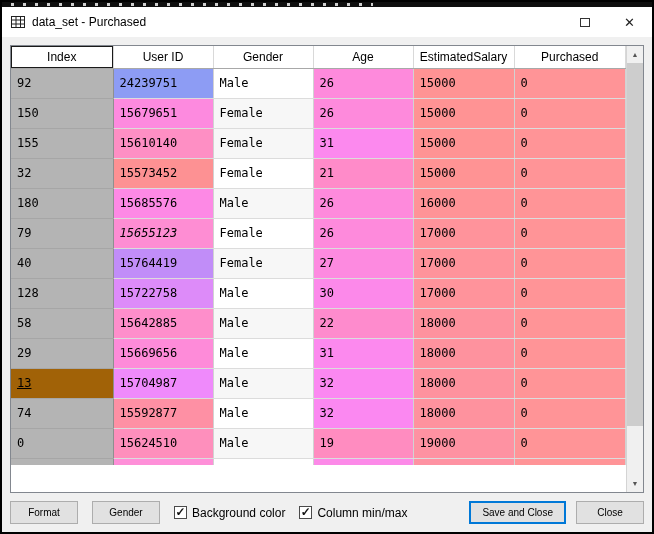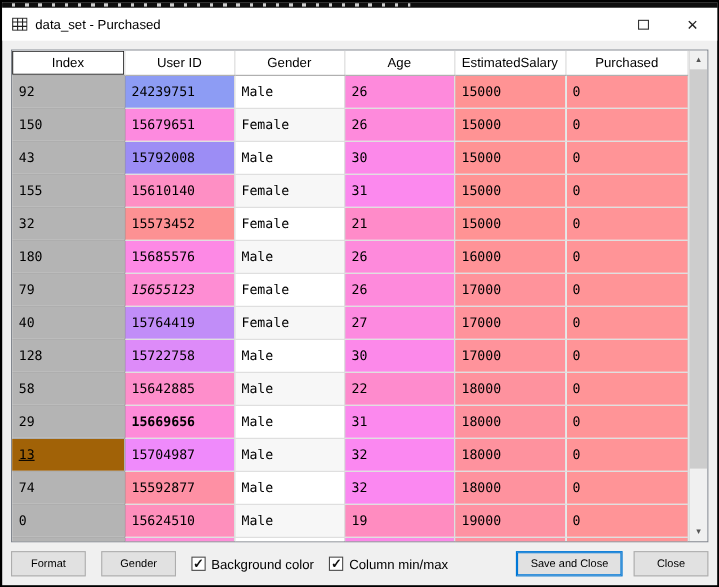--- a/index.html
+++ b/index.html
@@ -148,28 +148,20 @@
               </tr>
               <tr>
                 <td class="idx" style="background: rgb(180, 180, 180);">150</td>
                 <td style="background: rgb(253, 138, 223);">15679651</td>
                 <td style="background: rgb(247, 247, 247);">Female</td>
                 <td style="background: rgb(254, 138, 220);">26</td>
                 <td style="background: rgb(255, 147, 148);">15000</td>
                 <td style="background: rgb(255, 148, 151);">0</td>
               </tr>
               <tr>
-                <td class="idx" style="background: rgb(180, 180, 180);">43</td>
-                <td style="background: rgb(156, 141, 245);">15792008</td>
-                <td style="background: rgb(255, 255, 255);">Male</td>
-                <td style="background: rgb(252, 137, 234);">30</td>
-                <td style="background: rgb(255, 147, 148);">15000</td>
-                <td style="background: rgb(255, 148, 151);">0</td>
-              </tr>
-              <tr>
                 <td class="idx" style="background: rgb(180, 180, 180);">155</td>
                 <td style="background: rgb(254, 143, 196);">15610140</td>
                 <td style="background: rgb(247, 247, 247);">Female</td>
                 <td style="background: rgb(252, 137, 238);">31</td>
                 <td style="background: rgb(255, 147, 148);">15000</td>
                 <td style="background: rgb(255, 148, 151);">0</td>
               </tr>
               <tr>
                 <td class="idx" style="background: rgb(180, 180, 180);">32</td>
                 <td style="background: rgb(253, 145, 147);">15573452</td>
@@ -213,21 +205,21 @@
               <tr>
                 <td class="idx" style="background: rgb(180, 180, 180);">58</td>
                 <td style="background: rgb(254, 142, 203);">15642885</td>
                 <td style="background: rgb(247, 247, 247);">Male</td>
                 <td style="background: rgb(254, 139, 205);">22</td>
                 <td style="background: rgb(254, 146, 158);">18000</td>
                 <td style="background: rgb(255, 148, 151);">0</td>
               </tr>
               <tr>
                 <td class="idx" style="background: rgb(180, 180, 180);">29</td>
-                <td style="background: rgb(254, 139, 217); font-weight: bold;">15669656</td>
+                <td style="background: rgb(254, 139, 217);">15669656</td>
                 <td style="background: rgb(255, 255, 255);">Male</td>
                 <td style="background: rgb(252, 137, 238);">31</td>
                 <td style="background: rgb(254, 146, 158);">18000</td>
                 <td style="background: rgb(255, 148, 151);">0</td>
               </tr>
               <tr>
                 <td class="idx" style="background: #a16207; text-decoration: underline;">13</td>
                 <td style="background: rgb(239, 138, 251);">15704987</td>
                 <td style="background: rgb(247, 247, 247);">Male</td>
                 <td style="background: rgb(251, 136, 241);">32</td>

